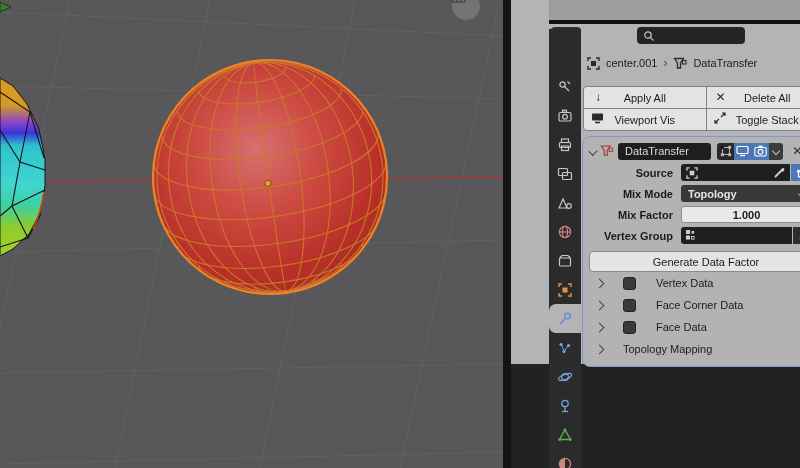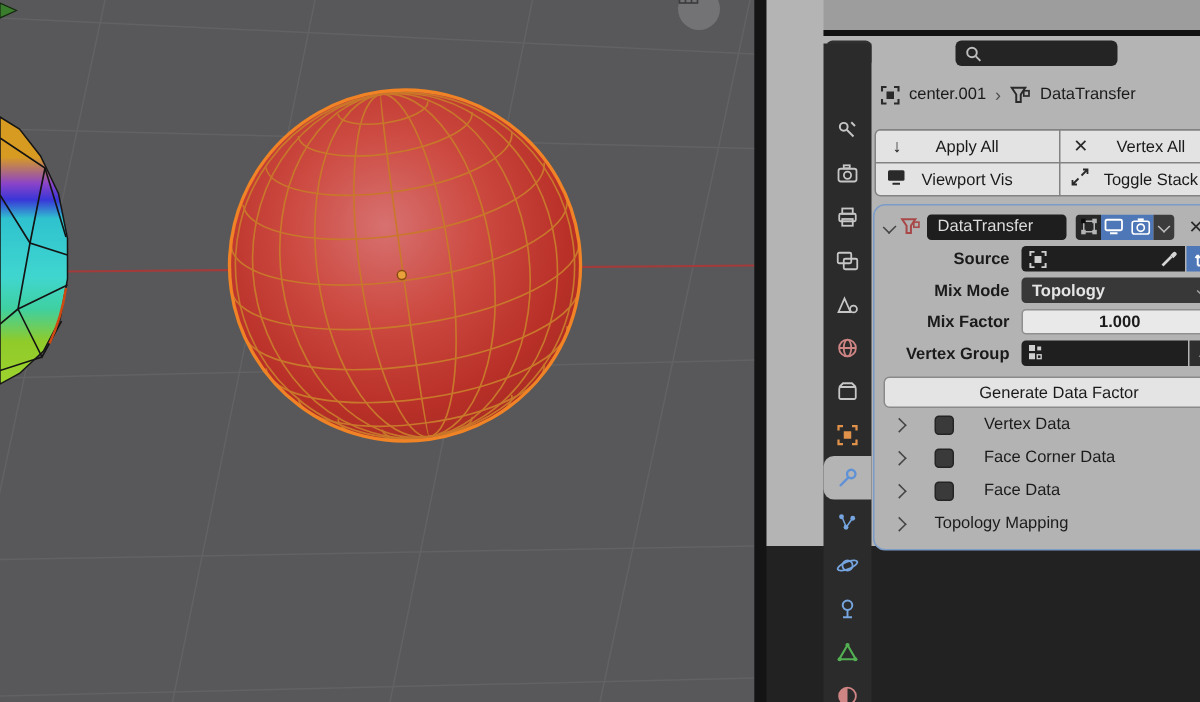--- a/index.html
+++ b/index.html
@@ -365,21 +365,21 @@
           </svg>
         </div>
 
         <div class="btn-grid">
           <div class="pbtn">
             <span class="bicon">↓</span>
             <span>Apply All</span>
           </div>
           <div class="pbtn">
             <span class="bicon">✕</span>
-            <span>Vertex All</span>
+            <span>Delete All</span>
           </div>
           <div class="pbtn">
             <span class="bicon">
               <svg width="13" height="12" viewBox="0 0 13 12">
                   <rect x="1" y="1.5" width="11" height="7" rx="1" fill="#2a2a2a"></rect>
                   <line x1="4" y1="10.5" x2="9" y2="10.5" stroke="#2a2a2a" stroke-width="1.4"></line>
                 </svg>
             </span>
             <span>Viewport Vis</span>
           </div>

